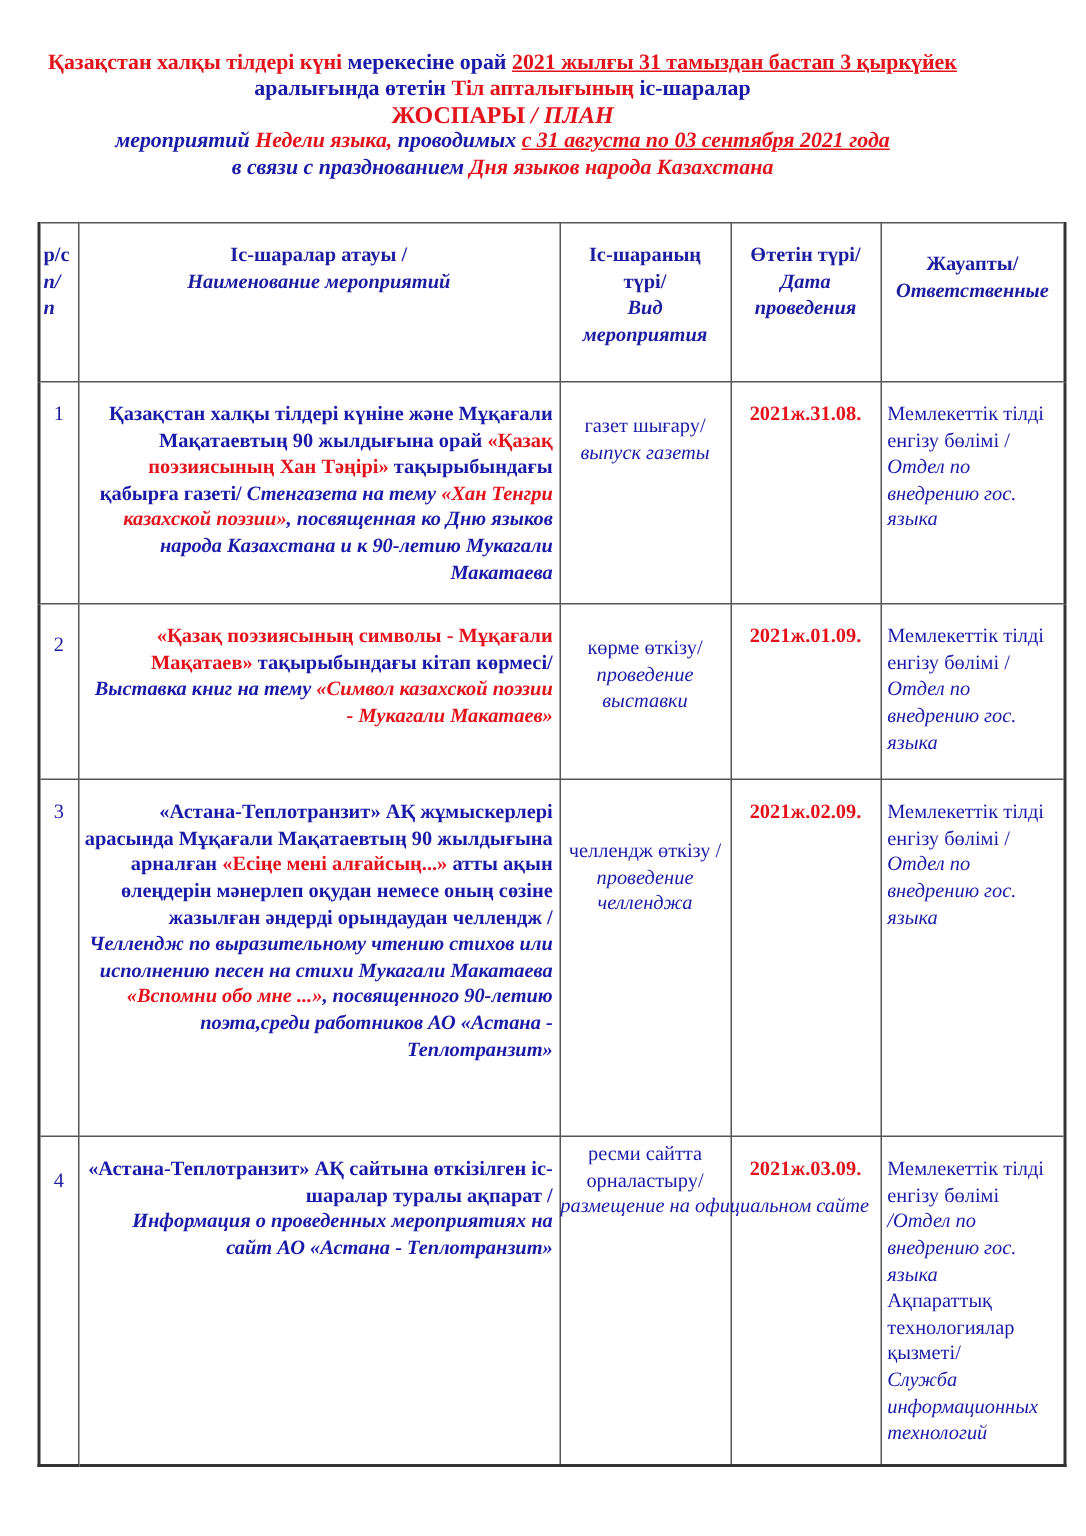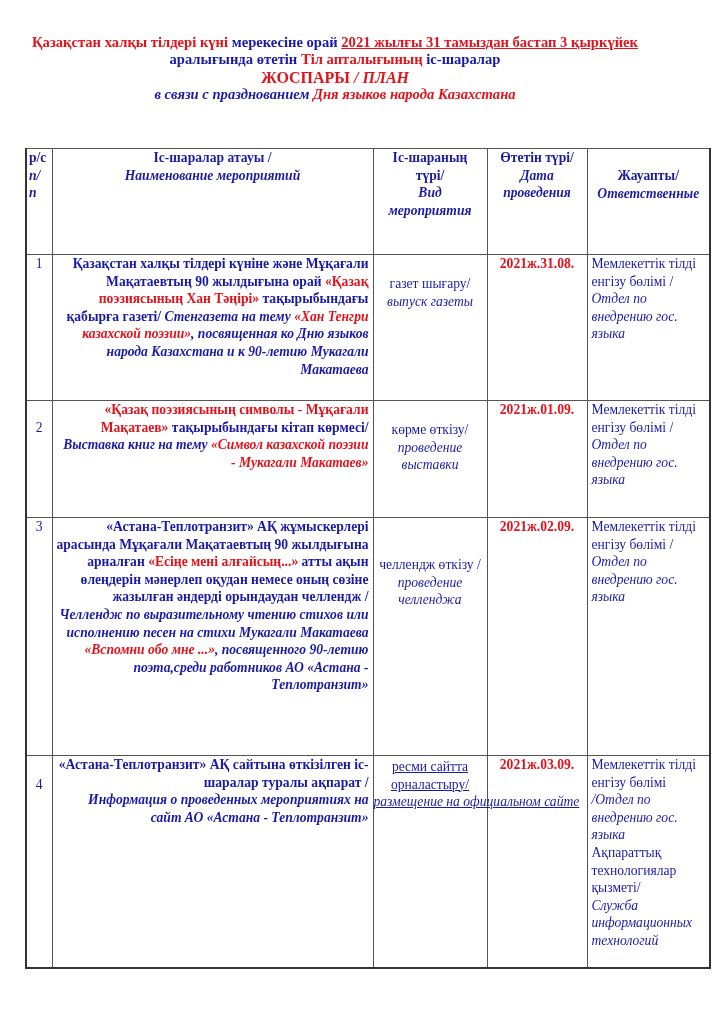--- a/index.html
+++ b/index.html
@@ -17,21 +17,21 @@
   .title .big { font-size: 16px; }
 
   table.plan {
     position: absolute; left: 25px; top: 148px;
     border-collapse: collapse; table-layout: fixed;
     width: 684px;
   }
   table.plan td {
     border: 1px solid #555;
     vertical-align: top;
-    padding: 0 4px;
+    padding: 12px 4px;
     font-size: 13.6px; line-height: 17.6px;
   }
   table.plan td.thick-l { border-left: 2px solid #333; }
   table.plan td.thick-r { border-right: 2px solid #333; }
   table.plan tr.last td { border-bottom: 2px solid #333; }
   .hdr td { font-weight: bold; text-align: center; color: #1c1ca0; height: 69px; }
   .hdr td.num { text-align: left; padding-left: 2px; }
   .it { font-style: italic; }
   td.numcell { vertical-align: middle; text-align: center; color: #1c1ca0; font-size: 14px; }
   td.name { font-weight: bold; color: #1a1aa8; padding-left: 6px; text-align: right; }
@@ -45,20 +45,23 @@
 
 <div class="title">
   <span class="line">
     <span class="red">Қазақстан халқы тілдері күні</span><span class="blue"> мерекесіне орай </span><span class="red u">2021 жылғы 31 тамыздан бастап 3 қыркүйек</span>
   </span>
   <span class="line">
     <span class="blue">аралығында өтетін </span><span class="red">Тіл апталығының</span><span class="blue"> іс-шаралар</span>
   </span>
   <span class="line big">
     <span class="red">ЖОСПАРЫ</span><span class="red it">  / ПЛАН</span>
+  </span>
+  <span class="line it">
+    <span class="blue">мероприятий </span><span class="red">Недели языка,</span><span class="blue"> проводимых </span><span class="red u">с 31 августа по 03 сентября 2021 года</span>
   </span>
   <span class="line it">
     <span class="blue">в связи с празднованием </span><span class="red">Дня языков народа Казахстана</span>
   </span>
 </div>
 
 <table class="plan">
   <colgroup>
     <col style="width:26px">
     <col style="width:321px">
@@ -143,21 +146,21 @@
       <span class="vpad it">Отдел по внедрению гос. языка</span>
     </td>
   </tr>
 
   <tr class="last" style="height:212px;">
     <td class="numcell thick-l" style="vertical-align:top;padding-top:20px;">4</td>
     <td class="name">
       <span>«Астана-Теплотранзит» АҚ сайтына өткізілген іс-шаралар туралы ақпарат /</span>
       <span class="vpad it">Информация  о проведенных мероприятиях на сайт АО «Астана - Теплотранзит»</span>
     </td>
-    <td class="type" style="padding:2px 0;text-decoration:underline;">
+    <td class="type" style="padding:2px 0;">
       <span class="vpad">ресми сайтта орналастыру/</span>
       <span class="vpad it" style="white-space:nowrap;">размещение на официальном сайте</span>
     </td>
     <td class="date">2021ж.03.09.</td>
     <td class="resp thick-r">
       <span class="vpad">Мемлекеттік тілді енгізу бөлімі</span>
       <span class="vpad it">/Отдел по внедрению гос. языка</span>
       <span class="vpad">Ақпараттық технологиялар қызметі/</span>
       <span class="vpad it">Служба информационных технологий</span>
     </td>

